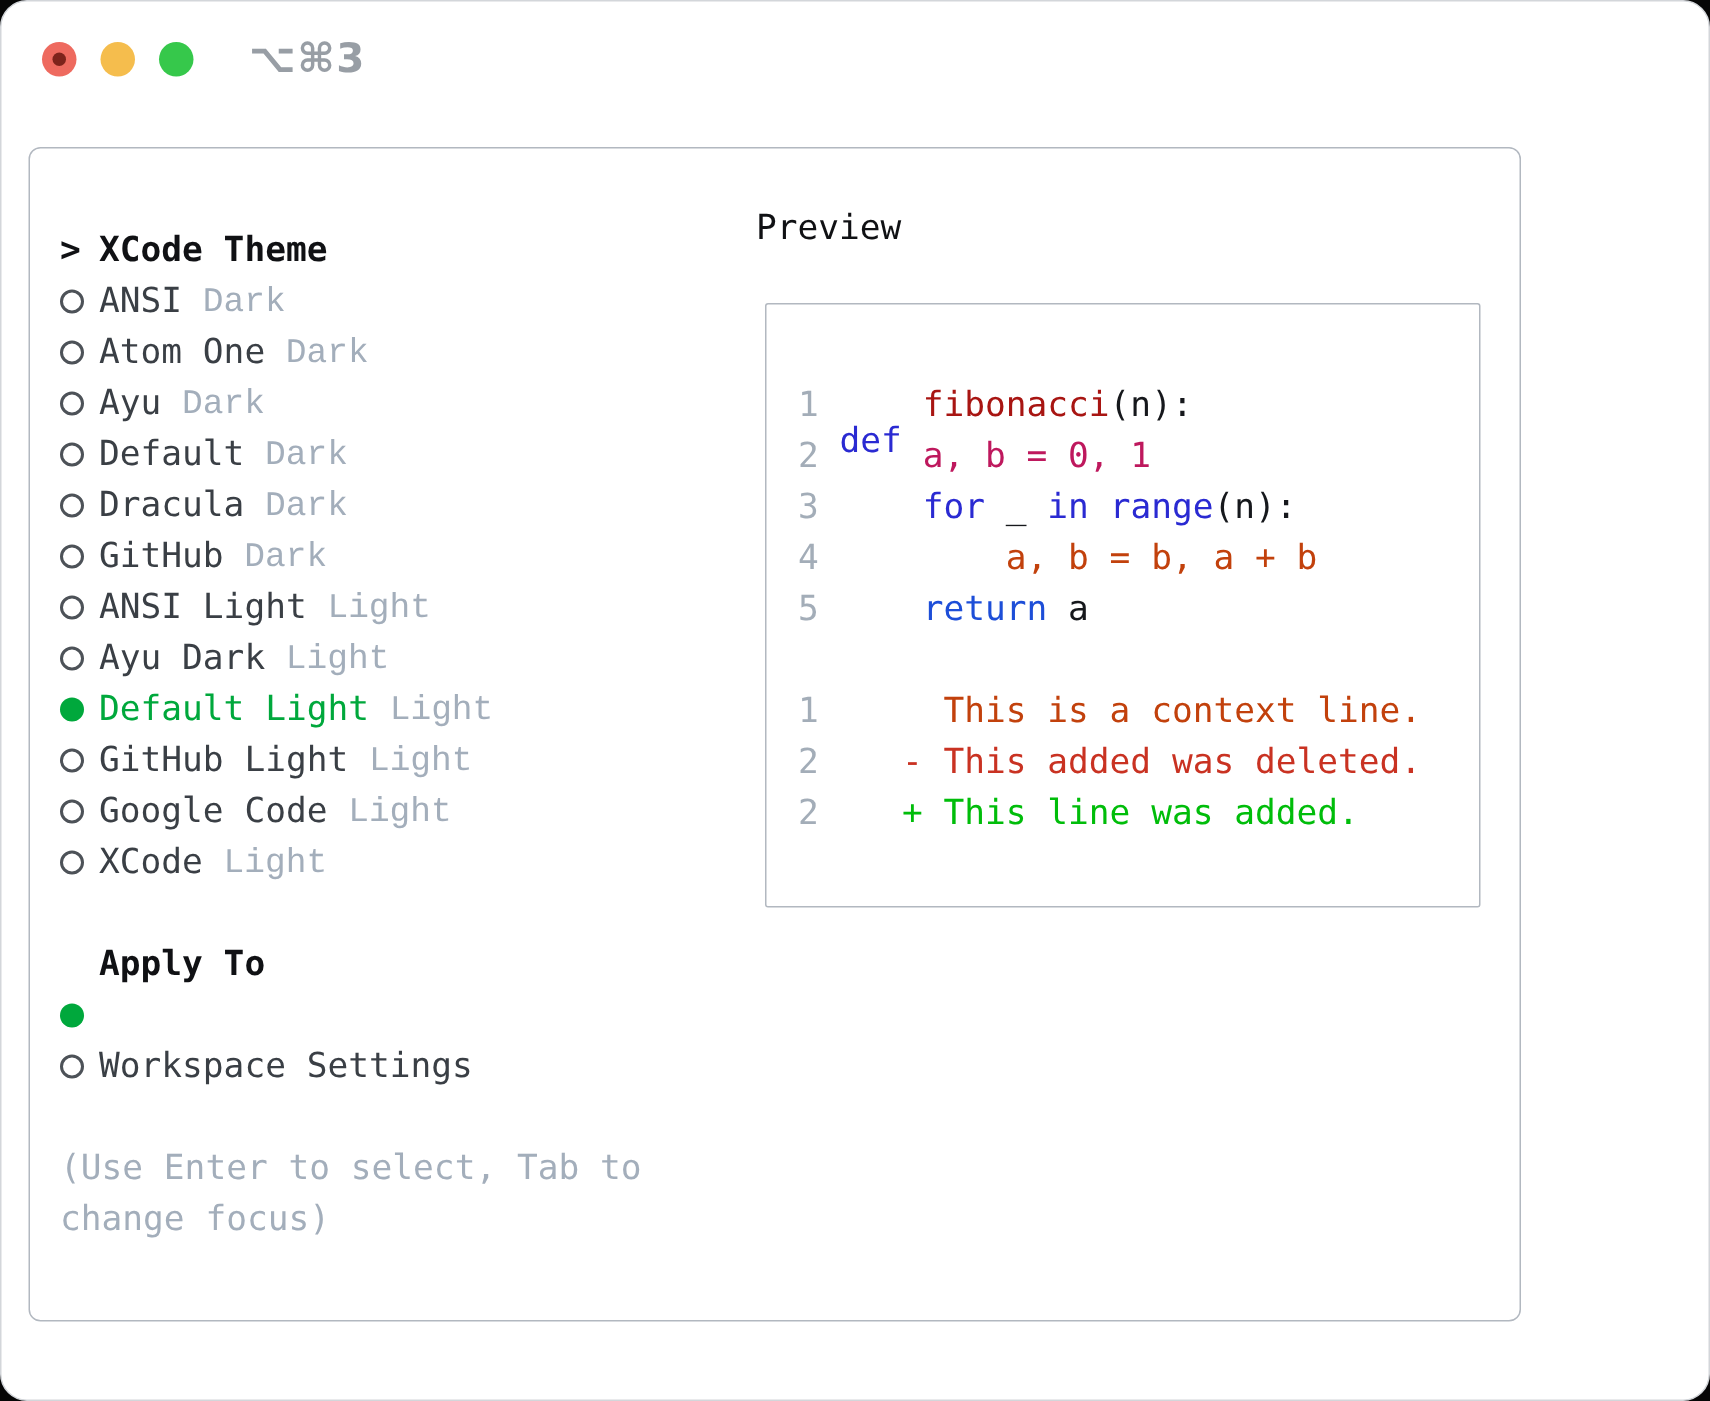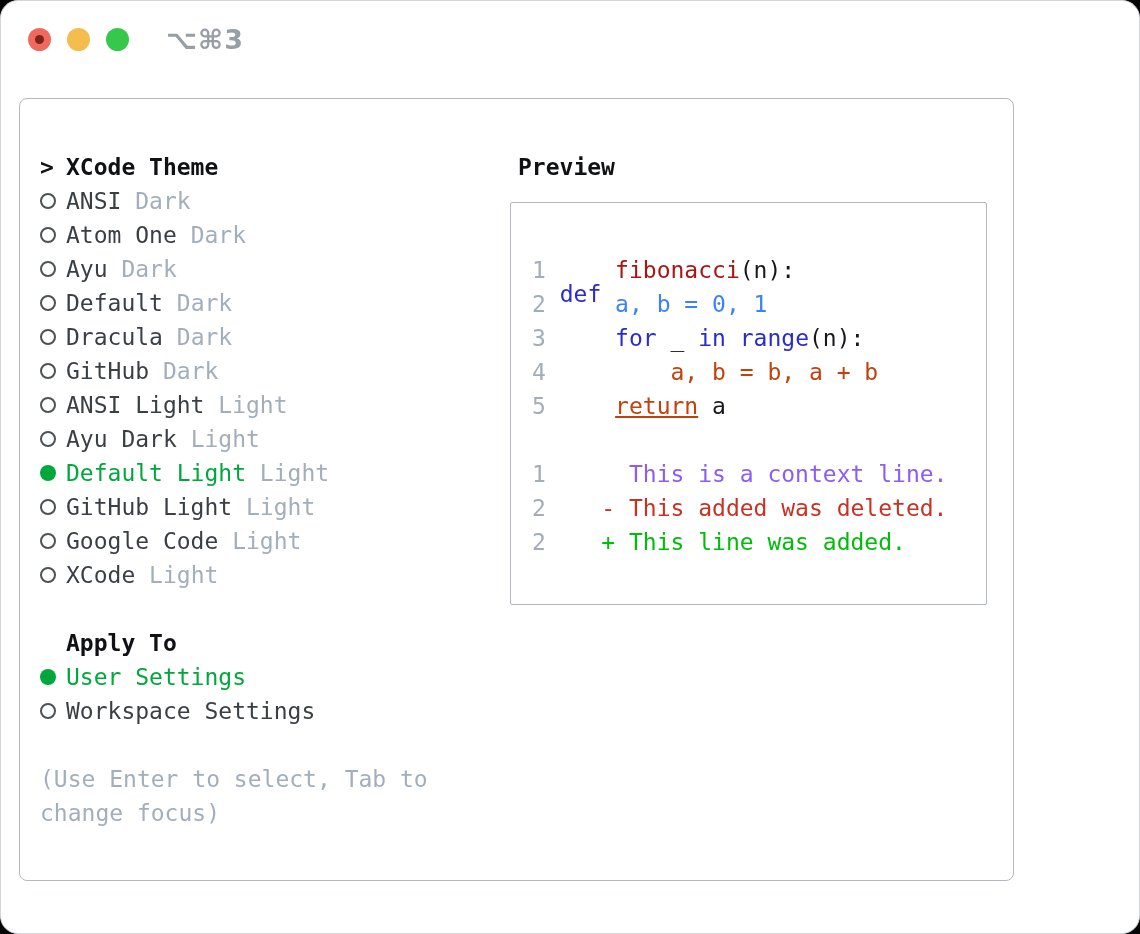--- a/index.html
+++ b/index.html
@@ -27,27 +27,27 @@
   
   .left-col{position:absolute;left:20px;top:51px;font-size:23px;color:var(--text-dark);}
   .row{height:34px;display:flex;align-items:center;white-space:pre;}
   .marker{width:26px;flex:0 0 26px;display:flex;align-items:center;}
   .prompt{font-weight:bold;color:var(--heading);}
   .dot{width:16px;height:16px;border-radius:50%;box-sizing:border-box;border:2px solid var(--radio-outline);}
   .dot.filled{border:none;background:var(--selected-green);}
   .hdr{font-weight:bold;color:var(--heading);}
   .t-name{color:var(--text-dark);text-align:right;}
   .t-name.sel{color:var(--selected-green);}
-  .t-variant{color:var(--muted);margin-left:1ch;}
+  .t-variant{color:var(--muted);margin-left:1ch;font-family:Liberation Mono, monospace;}
   .hint{color:var(--muted);}
   .spacer{height:34px;}
   
   .preview-title{
-    position:absolute;left:484px;top:51px;height:34px;display:flex;align-items:center;
-    font-size:23px;font-weight:bold;color:var(--heading);margin-left:14px;
+    position:absolute;left:484px;top:36px;height:34px;display:flex;align-items:center;
+    font-size:23px;font-weight:normal;color:var(--heading);
   }
   .preview-box{
     position:absolute;left:490px;top:103px;width:477px;height:403px;
     border:1.5px solid var(--border);box-sizing:border-box;border-radius:2px;
     padding:50px 0 0 21px;font-size:23px;overflow:hidden;background:#fff;
   }
   .code-row{height:34px;display:flex;align-items:center;white-space:pre;}
   .lnum{color:var(--line-number);}
 </style>
 </head>
@@ -71,32 +71,32 @@
         <div class="row"><span class="marker"><span class="dot"></span></span><span class="t-name">Dracula</span><span class="t-variant">Dark</span></div>
         <div class="row"><span class="marker"><span class="dot"></span></span><span class="t-name">GitHub</span><span class="t-variant">Dark</span></div>
         <div class="row"><span class="marker"><span class="dot"></span></span><span class="t-name">ANSI Light</span><span class="t-variant">Light</span></div>
         <div class="row"><span class="marker"><span class="dot"></span></span><span class="t-name">Ayu Dark</span><span class="t-variant">Light</span></div>
         <div class="row"><span class="marker"><span class="dot filled"></span></span><span class="t-name sel">Default Light</span><span class="t-variant">Light</span></div>
         <div class="row"><span class="marker"><span class="dot"></span></span><span class="t-name">GitHub Light</span><span class="t-variant">Light</span></div>
         <div class="row"><span class="marker"><span class="dot"></span></span><span class="t-name">Google Code</span><span class="t-variant">Light</span></div>
         <div class="row"><span class="marker"><span class="dot"></span></span><span class="t-name">XCode</span><span class="t-variant">Light</span></div>
         <div class="spacer"></div>
         <div class="row"><span class="marker"></span><span class="hdr">Apply To</span></div>
-        <div class="row"><span class="marker"><span class="dot filled"></span></span><span class="t-name sel">User Settings</span></div>
+        <div class="row"><span class="marker"><span class="dot filled"></span></span></div>
         <div class="row"><span class="marker"><span class="dot"></span></span><span class="t-name">Workspace Settings</span></div>
         <div class="spacer"></div>
         <div class="row hint">(Use Enter to select, Tab to</div>
         <div class="row hint">change focus)</div>
       </div>
     <div class="preview-title">Preview</div>
     <div class="preview-box" id="code-box">
         <div class="code-row"><span class="lnum">1</span><span> </span><span style="color: rgb(42, 42, 210); margin-top: 48px;">def </span><span style="color: rgb(168, 21, 18);">fibonacci</span><span style="color: rgb(22, 24, 28);">(n):</span></div>
-        <div class="code-row"><span class="lnum">2</span><span> </span><span style="color: #3b82f6;">    a, b = 0, 1</span></div>
+        <div class="code-row"><span class="lnum">2</span><span> </span><span style="color: #be185d;">    a, b = 0, 1</span></div>
         <div class="code-row"><span class="lnum">3</span><span> </span><span style="color: rgb(22, 24, 28);">    </span><span style="color: rgb(42, 42, 210);">for</span><span style="color: rgb(22, 24, 28);"> _ </span><span style="color: rgb(42, 42, 210);">in</span><span style="color: rgb(22, 24, 28);"> </span><span style="color: rgb(42, 42, 210);">range</span><span style="color: rgb(22, 24, 28);">(n):</span></div>
         <div class="code-row"><span class="lnum">4</span><span> </span><span style="color: #c2410c;">        a, b = b, a + b</span></div>
-        <div class="code-row"><span class="lnum">5</span><span> </span><span style="color: rgb(22, 24, 28);">    </span><span style="color: #c2410c; text-decoration: underline;">return</span><span style="color: rgb(22, 24, 28);"> a</span></div>
+        <div class="code-row"><span class="lnum">5</span><span> </span><span style="color: rgb(22, 24, 28);">    </span><span style="color: #1d4ed8;">return</span><span style="color: rgb(22, 24, 28);"> a</span></div>
         <div class="spacer"></div>
-        <div class="code-row"><span class="lnum">1</span><span> </span><span style="color: #8b5cf6;">     This is a context line.</span></div>
+        <div class="code-row"><span class="lnum">1</span><span> </span><span style="color: #c2410c;">     This is a context line.</span></div>
         <div class="code-row"><span class="lnum">2</span><span> </span><span style="color: rgb(201, 50, 34);">   - This added was deleted.</span></div>
         <div class="code-row"><span class="lnum">2</span><span> </span><span style="color: rgb(0, 189, 10);">   + This line was added.</span></div>
       </div>
   </div>
 </div>
 
 </body></html>

